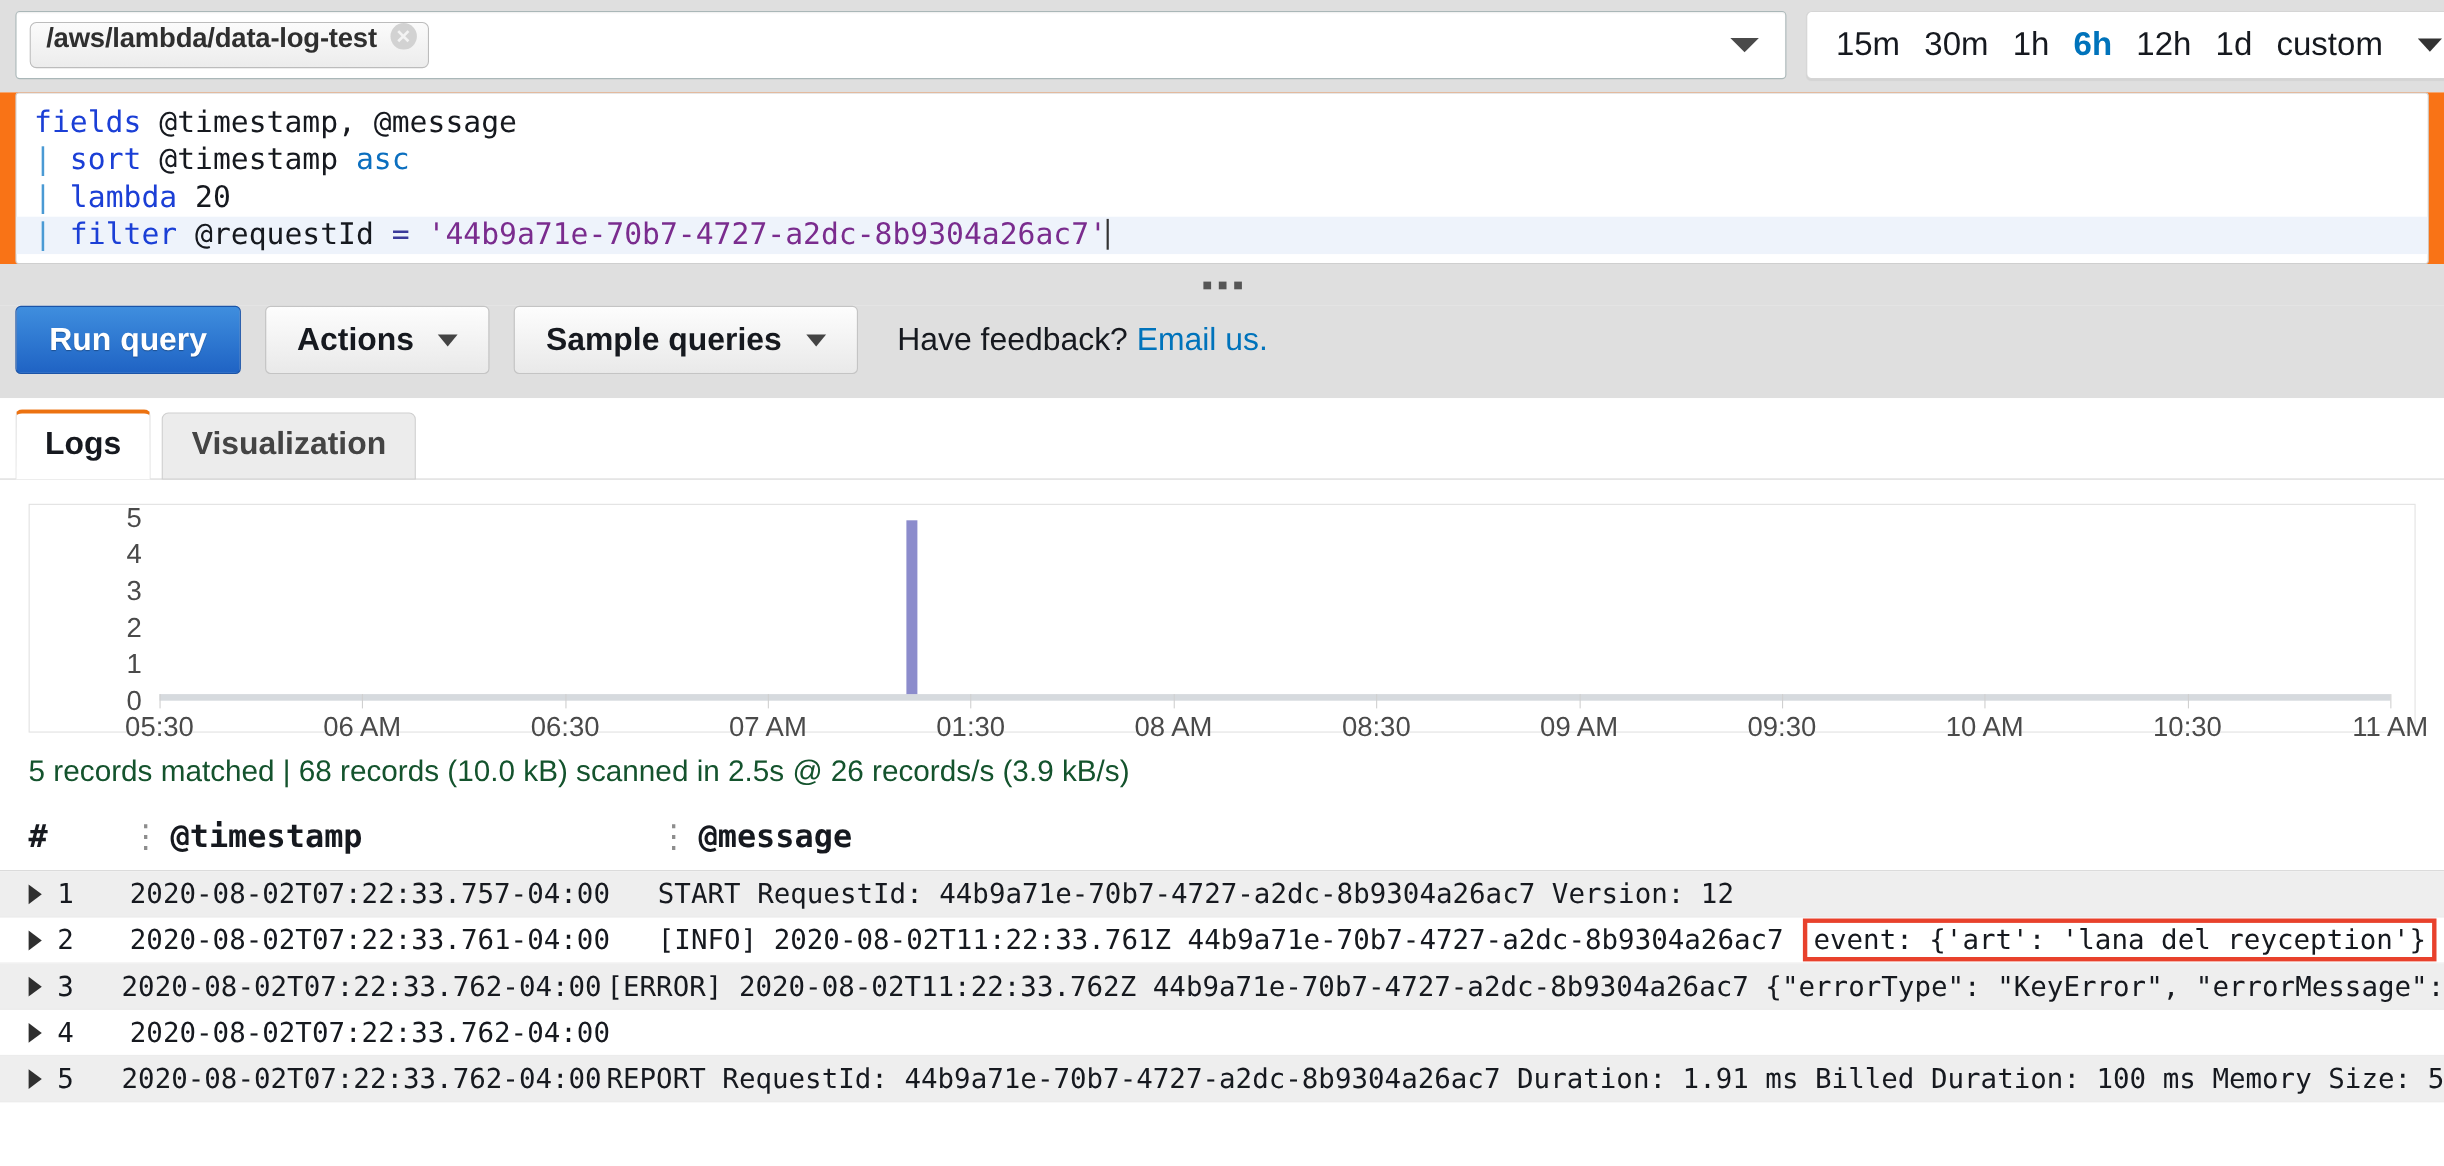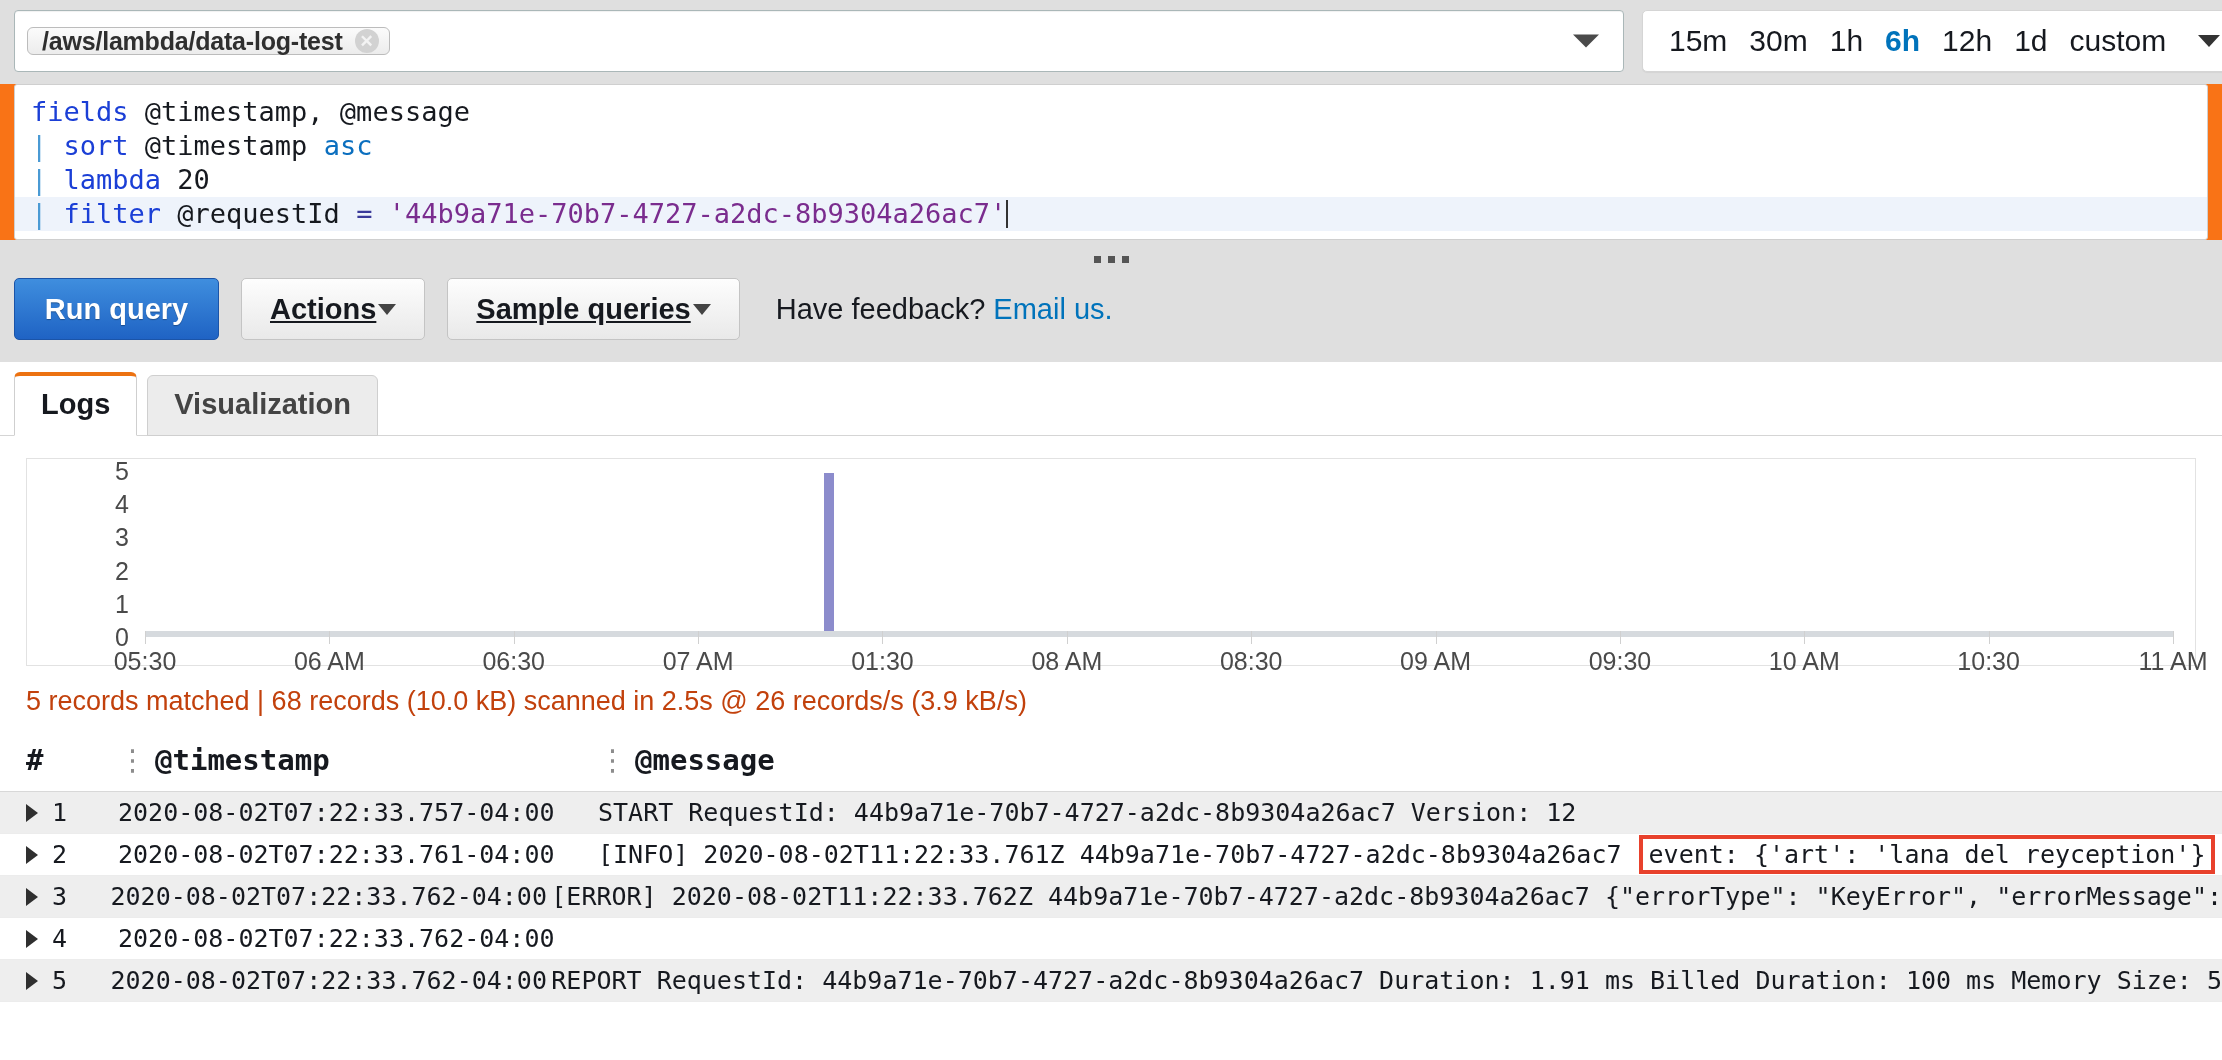--- a/index.html
+++ b/index.html
@@ -24,22 +24,22 @@
     height: 62px;
     background: #fff;
     border: 1px solid #aab7b8;
     border-radius: 4px;
     display: flex; align-items: center;
     padding: 0 10px 0 12px;
     position: relative;
     box-shadow: inset 0 1px 1px rgba(0,0,0,0.06);
   }
   .pill {
-    display: inline-flex; align-items: center;
-    height: 28px;
+    display: inline-flex; align-items: flex-start;
+    height: 42px;
     padding: 0 10px 0 14px;
     border: 1px solid #bcbcbc;
     border-radius: 6px;
     background: linear-gradient(180deg,#fbfbfb 0%, #ececec 100%);
     font-size: 25px; font-weight: bold; color: #2f2f2f;
     letter-spacing: -0.2px;
   }
   .pill-x {
     margin-left: 12px;
     width: 24px; height: 24px; border-radius: 50%;
@@ -142,22 +142,21 @@
     background: linear-gradient(180deg,#3f8ede 0%, #1f63c4 100%);
     border: 1px solid #1b54a8;
     color: #fff;
     min-width: 205px;
     text-shadow: 0 1px 1px rgba(0,0,0,0.3);
   }
   .btn-default {
     background: linear-gradient(180deg,#fdfdfd 0%, #e9e9e9 100%);
     border: 1px solid #c4c4c4;
     color: #16191f;
-    gap: 2px;
-    text-decoration: underline;
+    gap: 22px;
   }
   .btn-caret {
     width: 0; height: 0;
     border-left: 9px solid transparent;
     border-right: 9px solid transparent;
     border-top: 11px solid #444;
   }
   .feedback {
     font-size: 29px; color: #16191f; margin-left: 14px; white-space: nowrap;
   }
@@ -220,21 +219,21 @@
     position: absolute; top: 100%;
     margin-top: 16px;
     font-size: 25px; color: #4a4a4a;
     transform: translateX(-50%);
     white-space: nowrap;
   }
 
   
   .summary {
     margin: 20px 26px 0 26px;
-    font-size: 27px; color: #c2410c;
+    font-size: 27px; color: #14532d;
   }
 
   
   .rtable { margin: 26px 0 0 0; width: 100%; }
   .rhead {
     display: flex; align-items: center;
     padding: 0 0 14px 0;
     border-bottom: 1px solid #d8d8d8;
     font-family: "DejaVu Sans Mono", monospace;
     font-size: 29px; font-weight: bold; color: #16191f;

